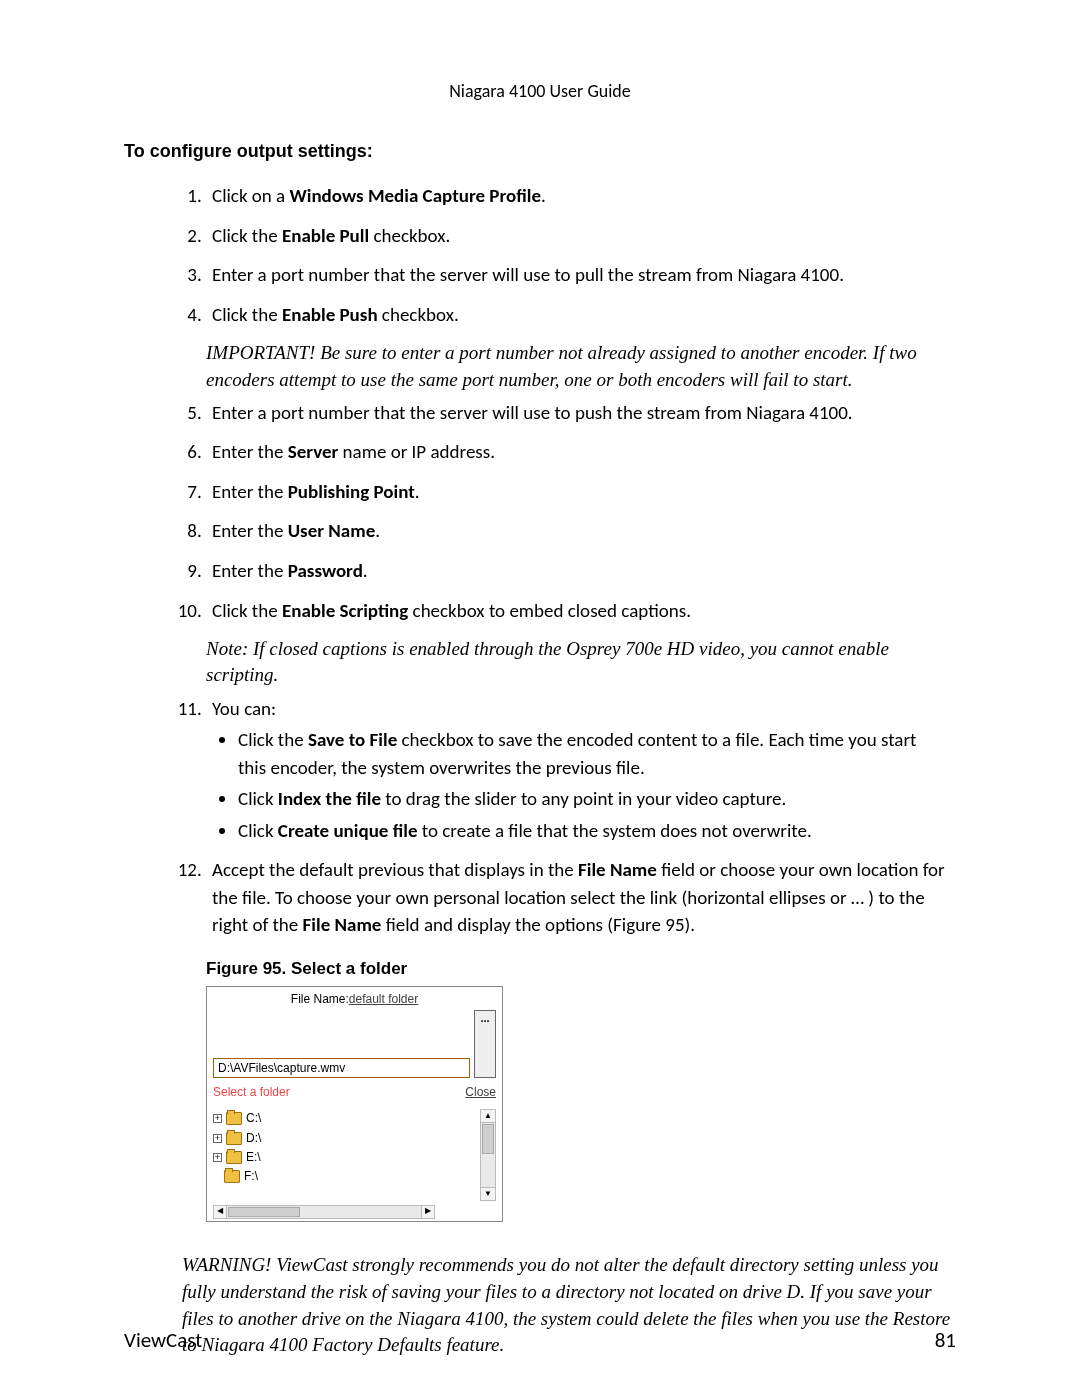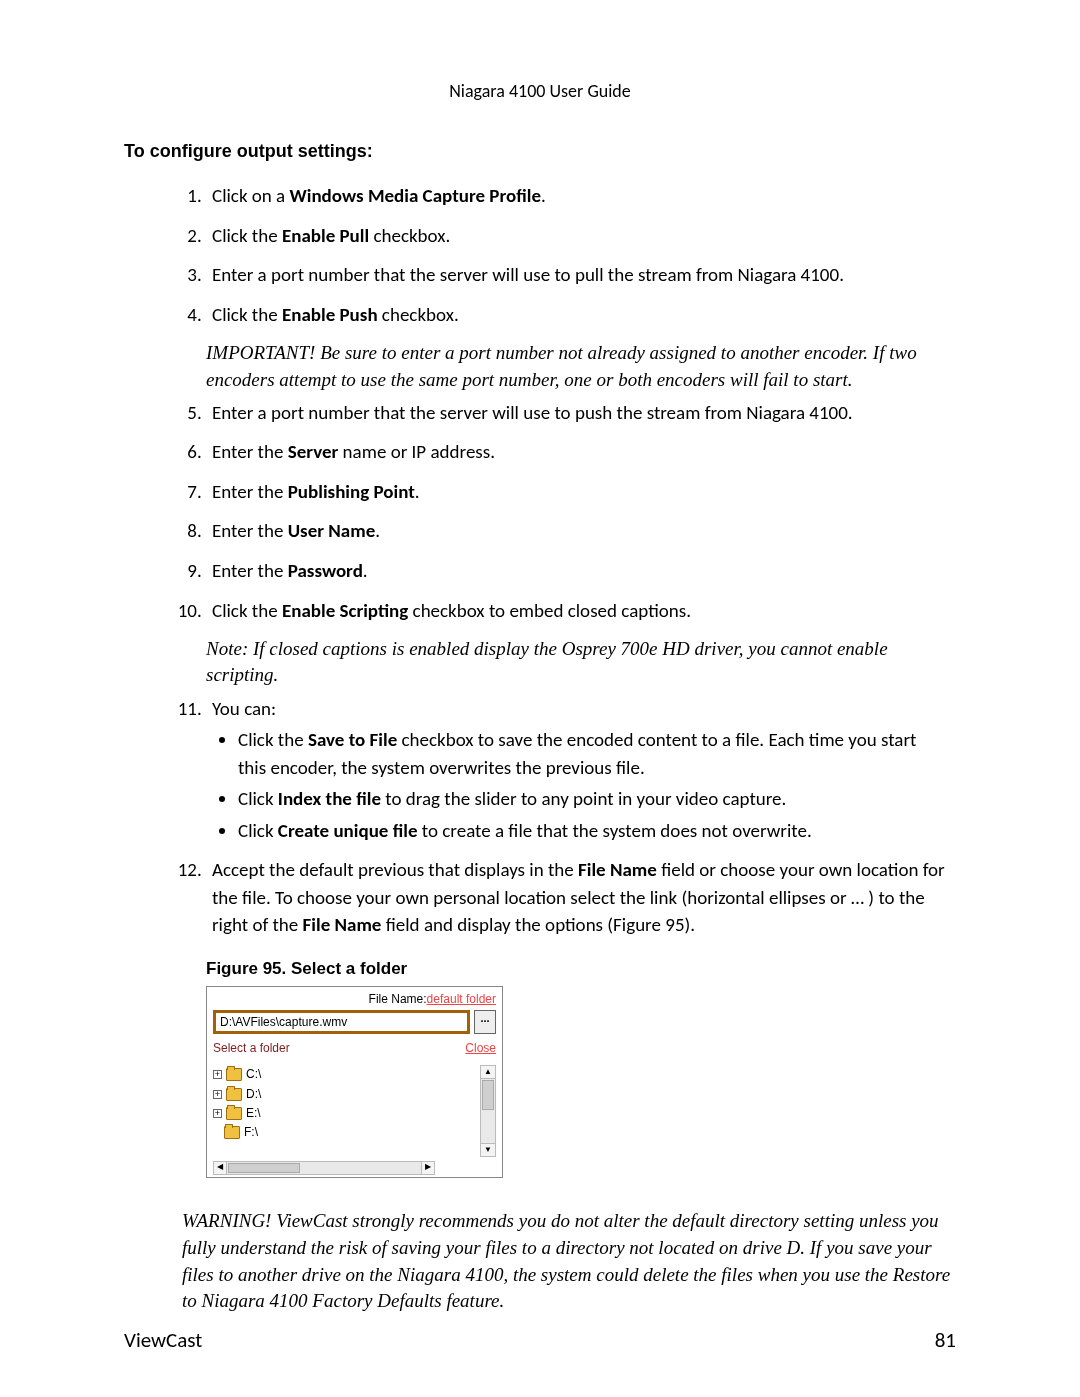--- a/index.html
+++ b/index.html
@@ -77,58 +77,59 @@
     border: 1px solid #888;
     width: 297px;
     background: #fff;
     font-family: Tahoma, "Segoe UI", Arial, sans-serif;
     font-size: 12px;
     box-sizing: border-box;
     padding: 4px 6px 2px 6px;
   }
   .fig-row1 {
     display: flex;
-    justify-content: flex-end;
+    justify-content: center;
     align-items: flex-end;
     margin-bottom: 2px;
   }
   .fig-link {
-    color: #ef4444;
+    color: #404040;
     text-decoration: underline;
   }
   .fig-input-row {
     display: flex;
     align-items: stretch;
     margin-bottom: 6px;
   }
   .fig-input {
     flex: 1;
-    border: 3px solid #a16207;
+    border: 1px solid #a16207;
     padding: 1px 4px;
     height: 16px;
     font-size: 12px;
     background: #fff;
+    margin-top: 48px;
   }
   .fig-ellipsis {
     width: 20px;
     margin-left: 4px;
     border: 1px solid #666;
     background: #eee;
     text-align: center;
     font-weight: bold;
     line-height: 14px;
     font-size: 11px;
     user-select: none;
   }
   .fig-select-row {
     display: flex;
     align-items: flex-start;
   }
   .fig-select-label {
-    color: #7f1d1d;
+    color: #ef4444;
   }
   .fig-tree-wrap {
     display: flex;
     margin-top: 8px;
   }
   .fig-tree {
     flex: 1;
     font-size: 12px;
     line-height: 1.6;
   }
@@ -271,21 +272,21 @@
       <span>Enter the </span><b>User Name</b><span>.</span>
     </li>
     <li>
       <span>Enter the </span><b>Password</b><span>.</span>
     </li>
     <li>
       <span>Click the </span><b>Enable Scripting</b><span> checkbox to embed closed captions.</span>
     </li>
   </ol>
 
-  <div class="indent-note">Note: If closed captions is enabled display the Osprey 700e HD driver, you cannot enable scripting.</div>
+  <div class="indent-note">Note: If closed captions is enabled through the Osprey 700e HD video, you cannot enable scripting.</div>
 
   <ol class="main" start="11">
     <li>
       <span>You can:</span>
       <ul class="bullets">
         <li>
           <span>Click the </span><b>Save to File</b><span> checkbox to save the encoded content to a file. Each time you start this encoder, the system overwrites the previous file.</span>
         </li>
         <li>
           <span>Click </span><b>Index the file</b><span> to drag the slider to any point in your video capture.</span>

